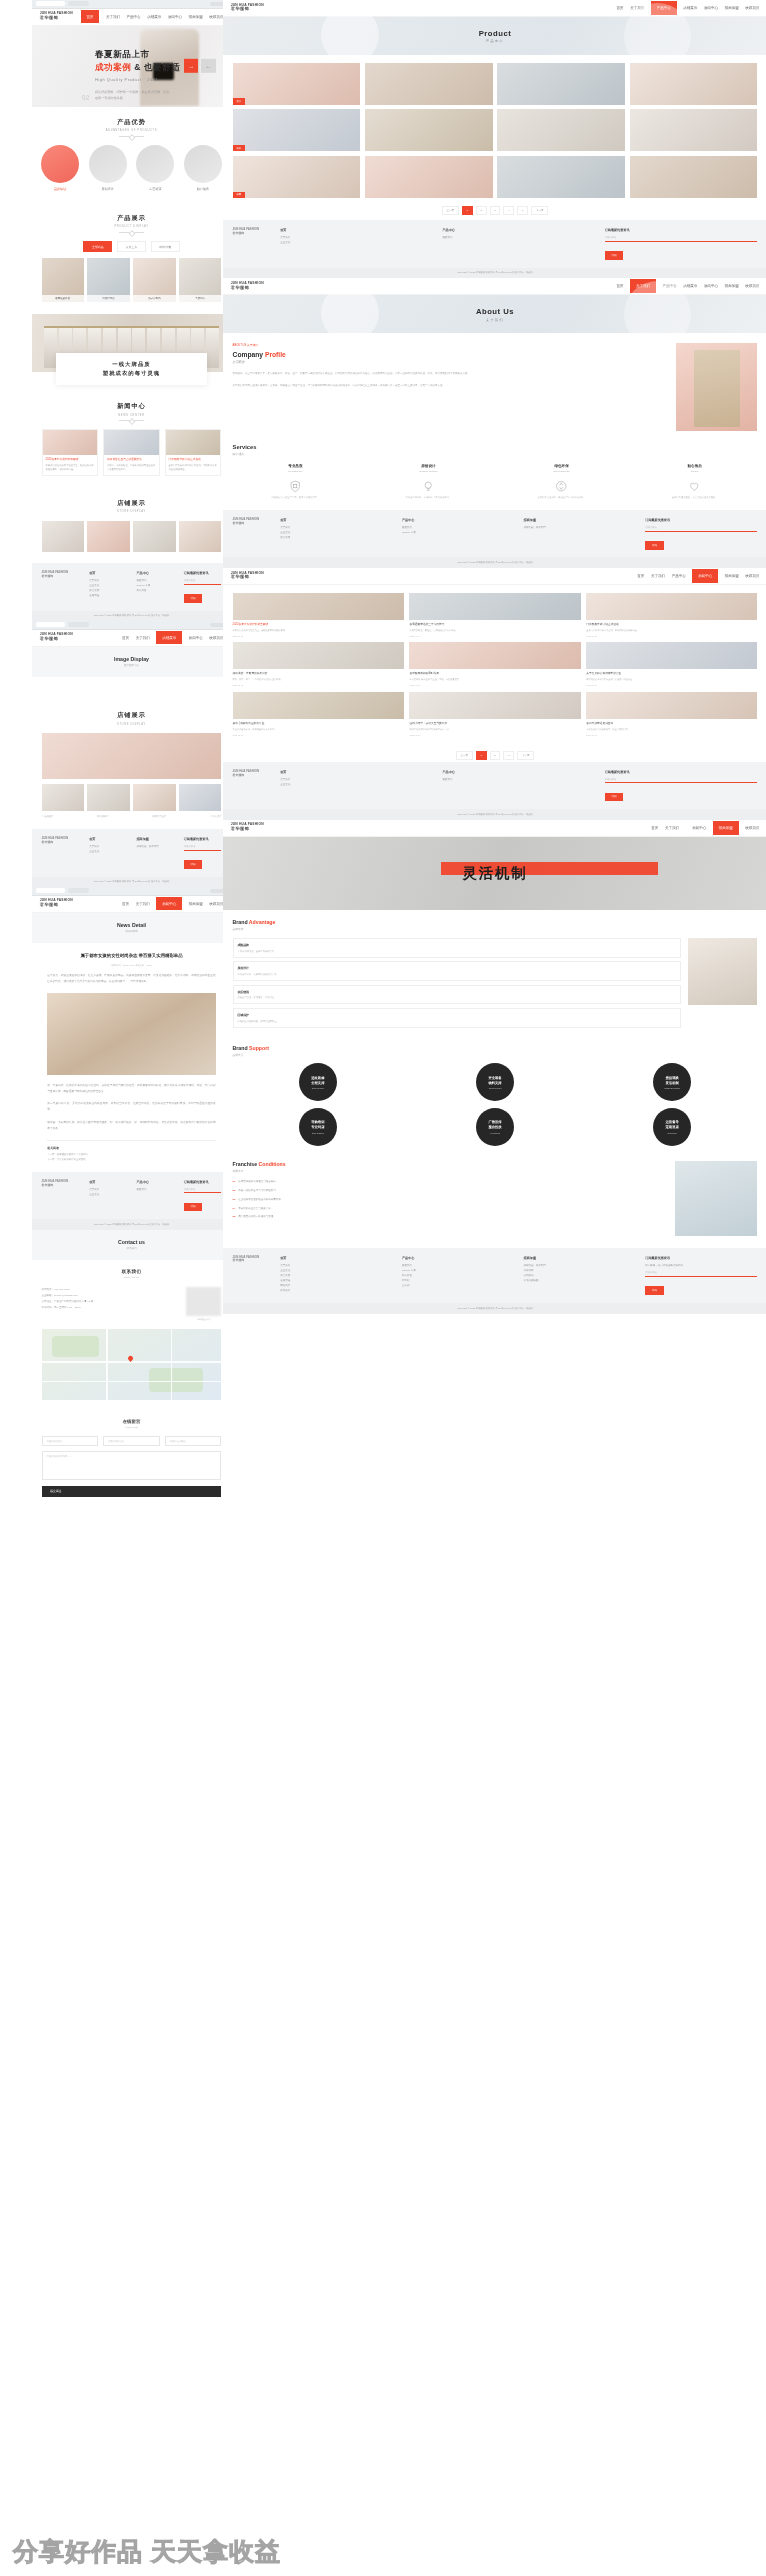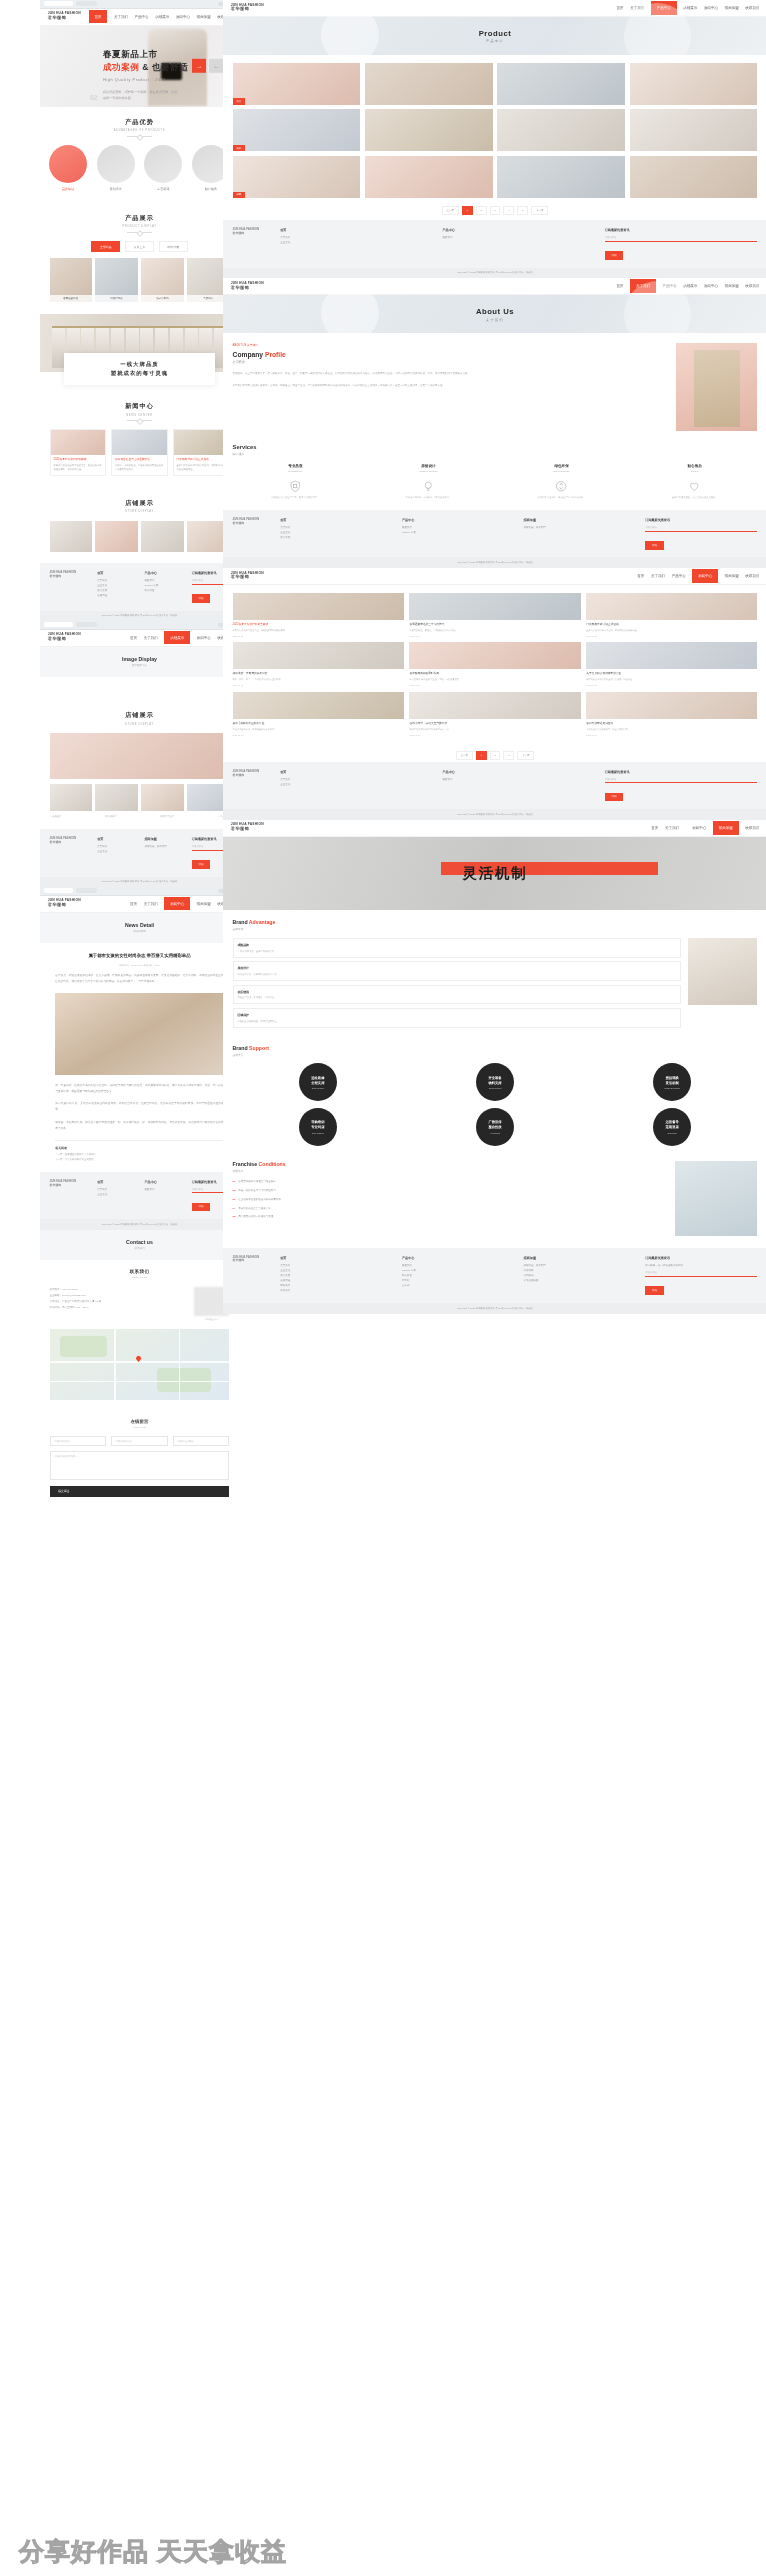--- a/index.html
+++ b/index.html
@@ -6,21 +6,21 @@
   * { box-sizing: border-box; margin: 0; padding: 0; }
   html, body { background: #ffffff; }
   body {
     width: 767px; height: 2576px;
     font-family: "Liberation Sans", "DejaVu Sans", sans-serif;
     overflow: hidden; position: relative;
     color: #333;
   }
   .board { position: relative; width: 767px; height: 2576px; }
   .col { position: absolute; top: 0; }
-  .col-left  { left: 16px;   width: 223px; padding-left: 24px; }
+  .col-left  { left: 8px;   width: 223px; padding-left: 24px; }
   .col-right { left: 223px; width: 544px; }
 
   
   .page { width: 100%; background: #fff; position: relative; }
 
   
   .chrome {
     height: 8.6px; background: #eceff1; border-bottom: 1px solid #e0e3e6;
     display: flex; align-items: center; padding: 0 3.8px; gap: 2.9px;
   }
@@ -250,21 +250,21 @@
   
   .galhead { background:#f5f6f8; padding: 9.6px; text-align:center; }
   .galhead .t { font-size: 5.2px; font-weight:700; color:#333; }
   .galhead .s { font-size: 2.5px; color:#aaa; margin-top:1.9px; }
 
   
   .wm {
     position: absolute; bottom: 7.7px; font-family: "Liberation Sans", sans-serif;
     font-weight: 700; letter-spacing: 1px; pointer-events: none;
   }
-  .wm-left { left: 19px; font-size: 25px; color: transparent; -webkit-text-stroke: 1px rgba(90,90,90,.55); }
+  .wm-left { left: 13px; font-size: 25px; color: transparent; -webkit-text-stroke: 1px rgba(90,90,90,.55); }
   .wm-right { right: 13.4px; font-size: 24px; color: transparent; -webkit-text-stroke: 1px rgba(70,70,70,.6); }
 </style>
 </head>
 <body>
 
 <div class="board">
 
   <div class="col col-left">
 
     <div class="page">

